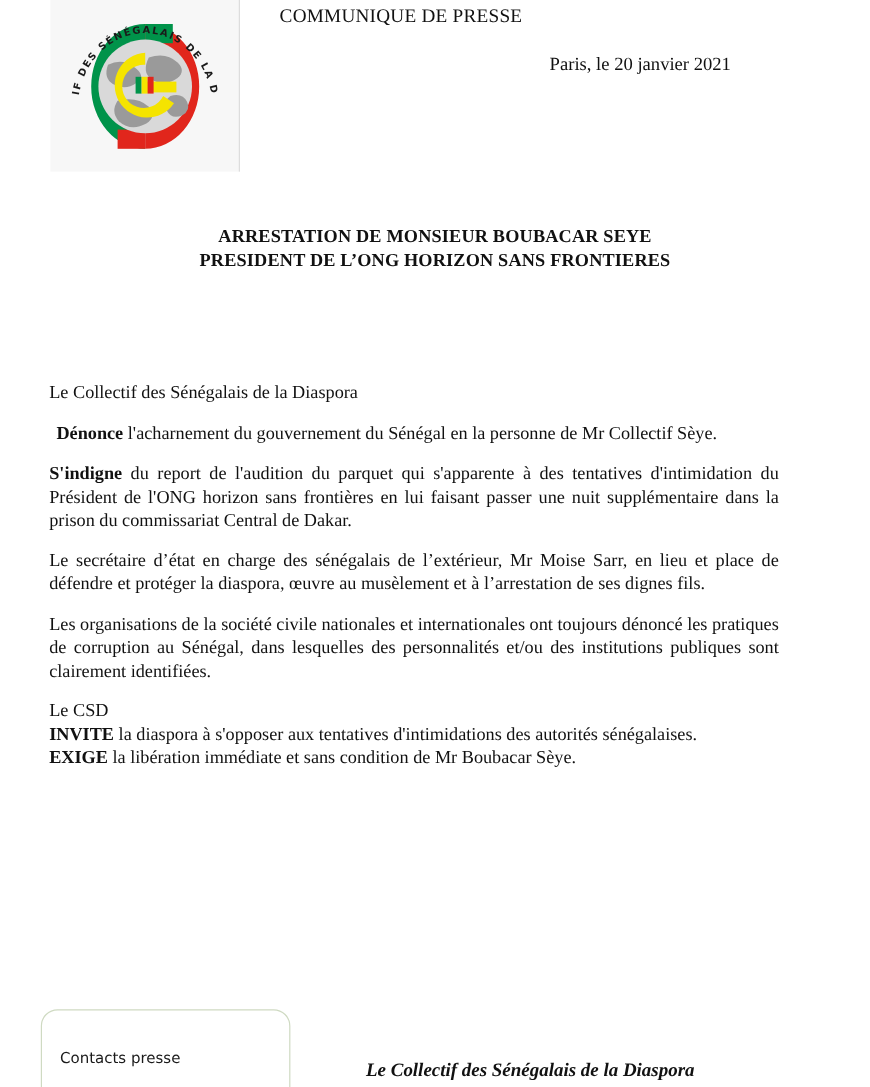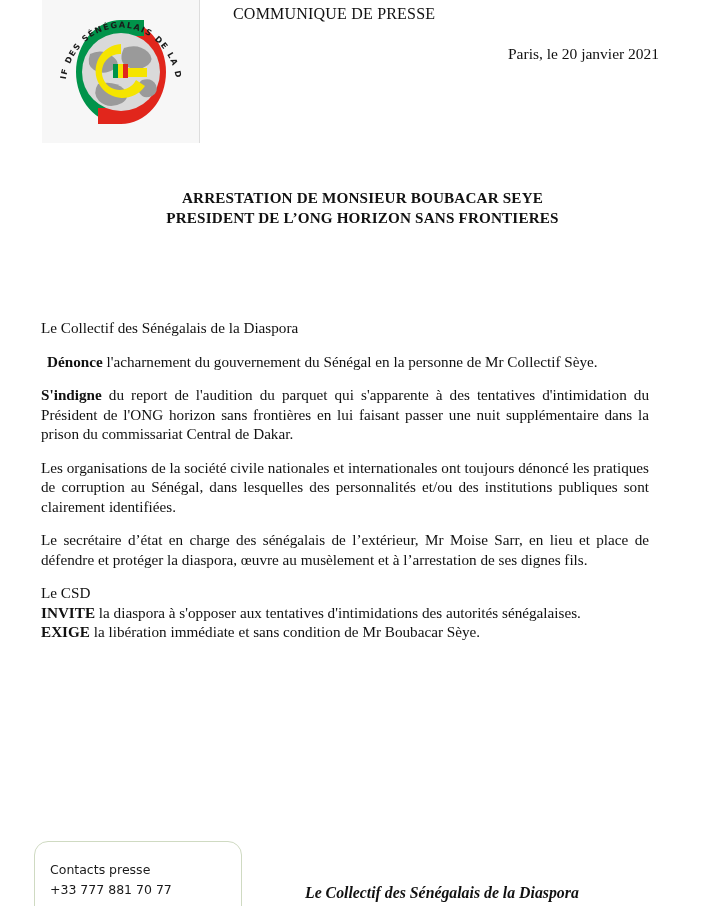--- a/index.html
+++ b/index.html
@@ -53,21 +53,21 @@
     position: absolute;
     left: 233px;
     top: 5px;
     font-size: 16px;
     letter-spacing: 0.2px;
     white-space: nowrap;
   }
 
   .place-date {
     position: absolute;
-    left: 508px;
+    left: 458px;
     top: 45px;
     font-size: 15.5px;
     white-space: nowrap;
   }
 
   
   .doc-title {
     position: absolute;
     left: 0;
     top: 188px;
@@ -118,21 +118,21 @@
   .contact-inner {
     position: absolute;
     left: 15px;
     top: 18px;
     width: 185px;
     font-family: "DejaVu Sans", "Liberation Sans", sans-serif;
     font-size: 12.5px;
     line-height: 20px;
     color: #1a1a1a;
   }
-  .contact-inner span { display: block; }
+  .contact-inner span { display: block; margin-top: 12px; }
 
   .signature {
     position: absolute;
     left: 305px;
     top: 884px;
     font-size: 15.8px;
     font-weight: bold;
     font-style: italic;
     white-space: nowrap;
   }
@@ -199,25 +199,25 @@
     <p class="para indent-sm">
       <b>Dénonce</b><span> l'acharnement du gouvernement du Sénégal en la personne de Mr Collectif Sèye.</span>
     </p>
 
     <p class="para">
       <b>S'indigne</b><span> du report de l'audition du parquet qui s'apparente à des tentatives d'intimidation du Président de l'ONG horizon sans frontières en lui faisant passer une nuit supplémentaire dans la prison du commissariat Central de Dakar.</span>
     </p>
 
 
     <p class="para">
+      <span>Le secrétaire d’état en charge des sénégalais de l’extérieur, Mr Moise Sarr, en lieu et place de défendre et protéger la diaspora, œuvre au musèlement et à l’arrestation de ses dignes fils.</span>
+    </p>
+
+    <p class="para">
       <span>Les organisations de la société civile nationales et internationales ont toujours dénoncé les pratiques de corruption au Sénégal, dans lesquelles des personnalités et/ou des institutions publiques sont clairement identifiées.</span>
-    </p>
-
-    <p class="para">
-      <span>Le secrétaire d’état en charge des sénégalais de l’extérieur, Mr Moise Sarr, en lieu et place de défendre et protéger la diaspora, œuvre au musèlement et à l’arrestation de ses dignes fils.</span>
     </p>
 
     <div class="closing">
       <span class="l">Le CSD</span>
       <span class="l"><b>INVITE</b><span> la diaspora à s'opposer aux tentatives d'intimidations des autorités sénégalaises.</span></span>
       <span class="l"><b>EXIGE</b><span> la libération immédiate et sans condition de Mr Boubacar Sèye.</span></span>
     </div>
   </div>
 
   <div class="contact-box">

